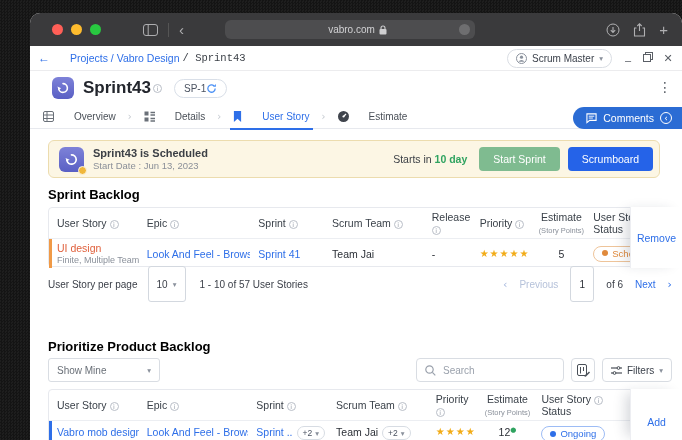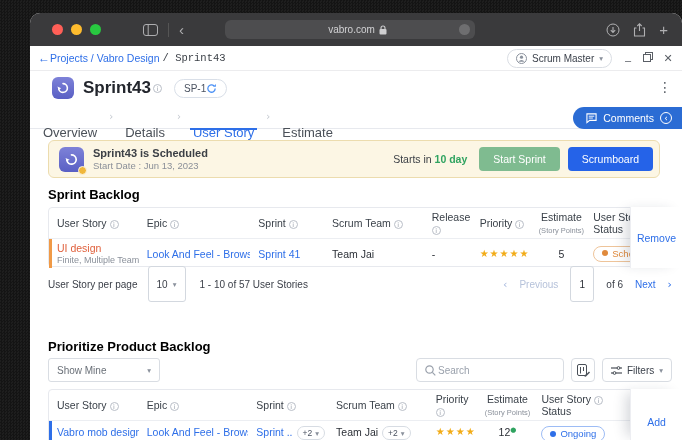--- a/index.html
+++ b/index.html
@@ -25,21 +25,21 @@
     color:#d2d2d4;font-size:10px;padding-left:15px;}
   .url-circle{position:absolute;right:5px;top:4px;width:11px;height:11px;border-radius:50%;background:#6e6e70;}
   .chrome-right{position:absolute;right:14px;top:0;height:33px;display:flex;align-items:center;gap:13px;}
   .plus-ic{font-size:15px;color:#b0b0b2;line-height:1;}
 
   
   .row1{position:absolute;top:33px;left:0;right:0;height:25px;border-bottom:1px solid #ececee;
     display:flex;align-items:center;}
   .bc-back{color:#2e6fe8;font-size:12px;margin-left:8px;}
   .bc-back::before{content:"←";}
-  .bc-links{color:#2e6fe8;font-size:10.5px;margin-left:0;}
+  .bc-links{color:#2e6fe8;font-size:10.5px;margin-left:20px;}
   .bc-cur{color:#3a3f46;font-size:10.5px;margin-left:3px;font-family:Liberation Mono, monospace;}
   .role-pill{position:absolute;right:70px;top:3px;height:19px;border:1px solid #d9dde3;border-radius:11px;
     display:flex;align-items:center;gap:5px;padding:0 8px;background:#fff;}
   .role-pill span.lbl{font-size:10px;color:#3c424c;}
   .winctl{font-size:11px;color:#5a5f66;width:14px;text-align:center;line-height:1;}
   .ctl-min{position:absolute;right:47px;top:9px;}
   .ctl-min::before{content:"–";}
   .ctl-rest{position:absolute;right:27px;top:6px;}
   .ctl-close{position:absolute;right:7px;top:7px;}
   .ctl-close::before{content:"✕";}
@@ -55,21 +55,21 @@
   .title-info{vertical-align:top;margin-left:2px;}
   .sp-pill{margin-left:12px;height:19px;border:1px solid #d9dfe8;border-radius:11px;display:flex;
     align-items:center;padding:0 9px;}
   .sp-pill .lbl{font-size:10px;color:#4a5260;}
   .kebab{position:absolute;right:10px;top:8px;font-size:14px;color:#5a6068;font-family:"DejaVu Sans",sans-serif;}
   .kebab::before{content:"⋮";}
 
   
   .tabs{position:absolute;top:92px;left:0;right:0;height:24px;border-bottom:1px solid #e7e9ee;
     display:flex;align-items:center;padding-left:10px;gap:9px;}
-  .tab{display:flex;align-items:center;gap:20px;font-size:13px;color:#4a5058;padding:0 3px;height:24px;position:relative;flex-direction:column;}
+  .tab{display:flex;align-items:center;gap:20px;font-size:10px;color:#4a5058;padding:0 3px;height:24px;position:relative;}
   .tab.active{color:#2e6fe8;}
   .tab.active::after{content:"";position:absolute;left:0;right:0;bottom:-1px;height:2px;background:#2e6fe8;}
   .sep{color:#c3c8cf;font-size:10px;font-family:"DejaVu Sans",sans-serif;}
   .sep::before{content:"›";}
   .comments-btn{position:absolute;right:0;top:2px;height:22px;background:#2b6cd4;color:#fff;
     border-radius:12px 0 0 12px;display:flex;align-items:center;gap:6px;padding:0 10px 0 13px;font-size:10.5px;}
   .circ-chev{width:12px;height:12px;border:1px solid #fff;border-radius:50%;font-size:9px;line-height:10px;
     text-align:center;font-family:"DejaVu Sans",sans-serif;}
   .circ-chev::before{content:"‹";}
 
@@ -156,21 +156,21 @@
   .next{color:#2e6fe8;}
   .page-box{width:24px;}
   .page-box input{width:20px;border:none;outline:none;text-align:center;font-size:10px;color:#2b2f36;padding:0;}
 
   
   .controls{position:absolute;top:345px;left:18px;right:10px;height:24px;display:flex;align-items:center;}
   .show-mine{width:112px;height:24px;border:1px solid #d9dde3;border-radius:3px;display:flex;
     align-items:center;justify-content:space-between;padding:0 8px;font-size:10px;color:#6a7078;background:#fff;}
   .ctrl-right{margin-left:auto;display:flex;align-items:center;gap:7px;}
   .searchbox{width:148px;height:24px;border:1px solid #d9dde3;border-radius:4px;display:flex;
-    align-items:center;padding:0 8px;background:#fff;}
+    align-items:center;gap:5px;padding:0 8px;background:#fff;}
   .searchbox input{border:none;outline:none;font-size:10px;color:#3c424c;width:110px;background:transparent;}
   .searchbox input::placeholder{color:#9aa1ac;}
   .icon-btn{width:24px;height:24px;border:1px solid #d9dde3;border-radius:4px;display:flex;
     align-items:center;justify-content:center;background:#fff;}
   .filters-btn{height:24px;border:1px solid #d9dde3;border-radius:4px;display:flex;align-items:center;
     gap:5px;padding:0 8px;font-size:10px;color:#3c424c;background:#fff;}
 </style>
 </head>
 <body>
 

